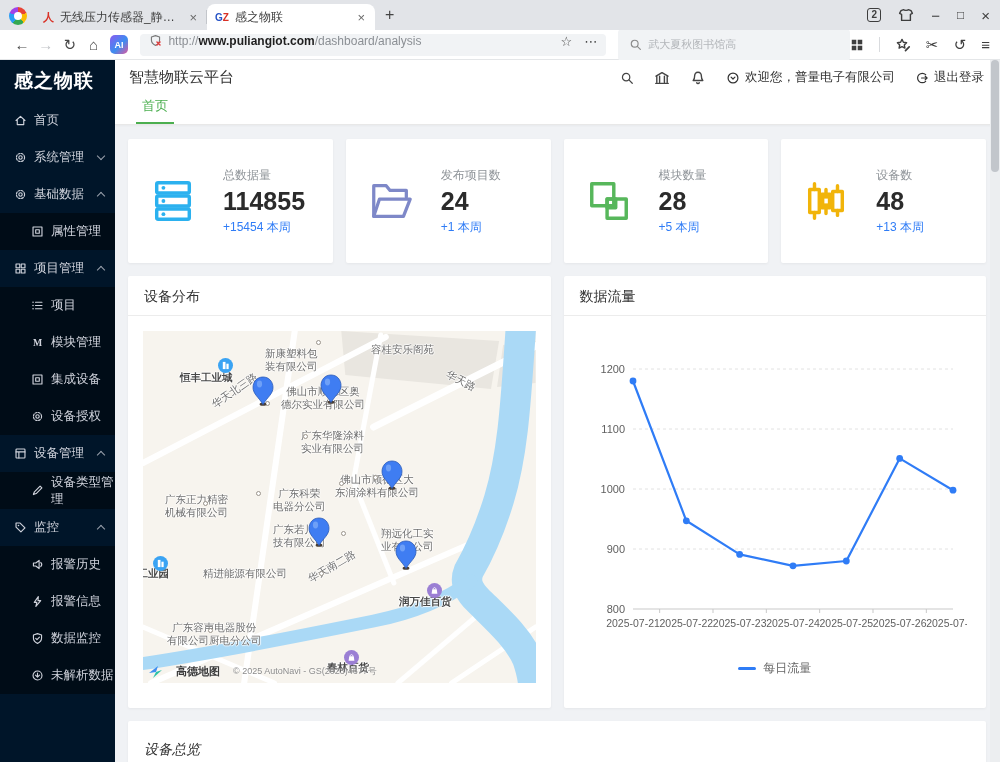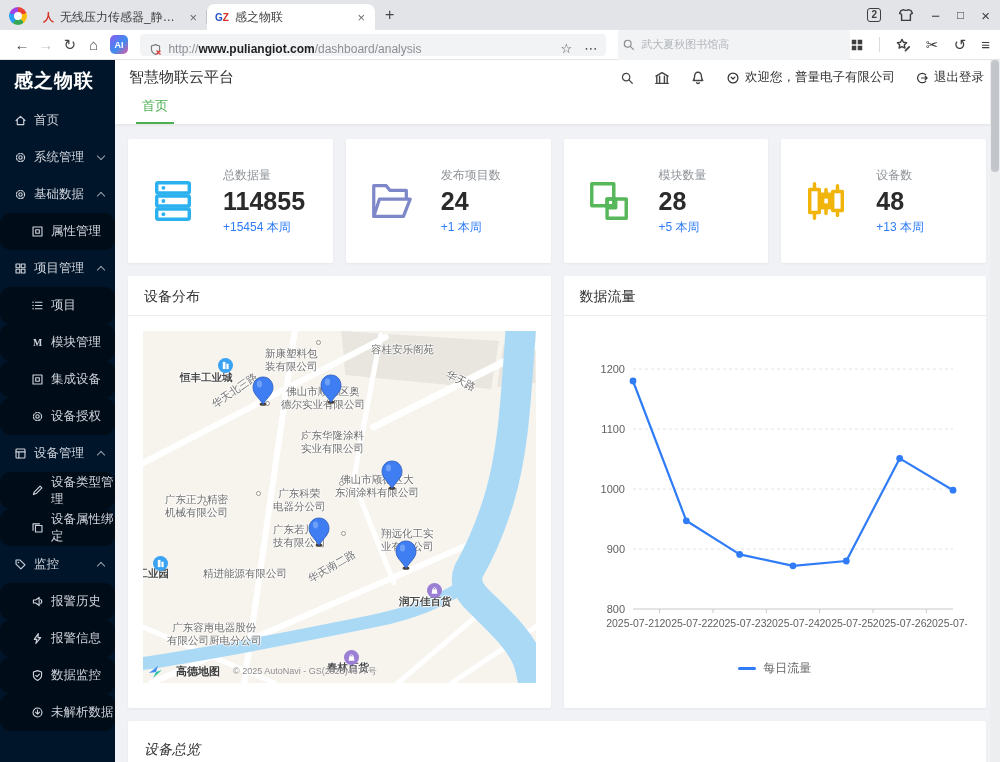--- a/index.html
+++ b/index.html
@@ -27,37 +27,37 @@
   .icon16 svg { width:16px; height:16px; display:block; }
   .icon14 svg { width:14px; height:14px; display:block; }
   .icon13 svg { width:13px; height:13px; display:block; }
 
   .toolbar { height:30px; background:#fff; border-bottom:1px solid #e4e6e8; display:flex; align-items:center; padding:0 10px; }
   .navbtn { font-size:15px; color:#474747; width:24px; text-align:center; }
   .navbtn.disabled { color:#c2c4c8; }
   .ai-badge { width:19px; height:19px; border-radius:5px; margin-left:4px;
               background:linear-gradient(135deg,#8a5cf0,#3c8df0 55%,#e0589f); color:#fff; font-size:9px; font-weight:bold;
               display:flex; align-items:center; justify-content:center; }
-  .addressbar { margin-left:12px; width:468px; height:22px; background:#f1f3f5; border-radius:4px; display:flex; align-items:flex-end; padding:0 9px; }
+  .addressbar { margin-left:12px; width:468px; height:22px; background:#f1f3f5; border-radius:4px; display:flex; align-items:flex-start; padding:0 9px; }
   .url { font-size:12px; margin-left:6px; white-space:nowrap; }
   .url .proto, .url .path { color:#8b8f94; }
   .url .domain { color:#1f1f1f; font-weight:bold; }
   .addr-right { margin-left:auto; display:flex; align-items:center; gap:12px; color:#4a4a4a; font-size:13px; }
-  .searchbar { margin-left:12px; width:233px; height:32px; background:#f1f3f5; border-radius:4px; display:flex; align-items:center; padding:0 4px; }
+  .searchbar { margin-left:12px; width:233px; height:32px; background:#f1f3f5; border-radius:4px; display:flex; align-items:center; padding:0 11px; }
   .searchbar .ph { font-size:11px; color:#b3b6ba; margin-left:6px; }
   .tool-right { margin-left:auto; display:flex; align-items:center; gap:15px; color:#3e3e3e; }
   .tdivider { width:1px; height:15px; background:#d9dbde; }
   .uglyph { font-size:15px; }
 
   
   .app { display:flex; height:702px; }
   .sidebar { width:115px; background:#001529; color:#cfd3dc; flex:none; }
   .side-logo { height:42px; display:flex; align-items:center; padding-left:14px; color:#fff; font-size:19px; font-weight:bold; letter-spacing:1px; }
   .menu-item { height:37px; display:flex; align-items:center; padding-left:14px; font-size:12.5px; position:relative; cursor:pointer; }
-  .menu-item.sub { background:#000c17; padding-left:31px;border-radius:11px; }
+  .menu-item.sub { background:#000c17; padding-left:31px; }
   .menu-item .mi { margin-right:7px; display:flex; }
   .menu-item .mi svg { width:13px; height:13px; }
   .caret { position:absolute; right:11px; width:6px; height:6px; border-right:1.3px solid #9aa2ad; border-bottom:1.3px solid #9aa2ad; }
   .caret.down { transform:rotate(45deg); top:14px; }
   .caret.up { transform:rotate(225deg); top:17px; }
 
   .main { flex:1; display:flex; flex-direction:column; background:#f0f2f5; }
   .app-header { height:35px; background:#fff; display:flex; align-items:center; padding:0 16px 0 14px; }
   .apptitle { font-size:15px; color:#333; }
   .hicons { margin-left:auto; display:flex; align-items:center; gap:20px; color:#444; }
@@ -291,29 +291,20 @@
             <span>设备管理</span>
             <span class="caret up"></span>
           </div>
           <div class="menu-item sub">
             <span class="mi">
               <svg viewBox="0 0 16 16" fill="none" stroke="currentColor" stroke-width="1.4" stroke-linecap="round" stroke-linejoin="round">
                 <path d="M3 13l1.2-3.4 7-7 2.2 2.2-7 7L3 13z"></path>
               </svg>
             </span>
             <span>设备类型管理</span>
-          </div>
-          <div class="menu-item sub">
-            <span class="mi">
-              <svg viewBox="0 0 16 16" fill="none" stroke="currentColor" stroke-width="1.4" stroke-linecap="round" stroke-linejoin="round">
-                <rect x="5.5" y="5.5" width="8" height="8"></rect>
-                <path d="M10.5 3.5h-8v8"></path>
-              </svg>
-            </span>
-            <span>设备属性绑定</span>
           </div>
           <div class="menu-item">
             <span class="mi">
               <svg viewBox="0 0 16 16" fill="none" stroke="currentColor" stroke-width="1.4" stroke-linecap="round" stroke-linejoin="round">
                 <path d="M2.5 7.5v-5h5l6 6-5 5z"></path>
                 <circle cx="5.5" cy="5.5" r="1" fill="currentColor" stroke="none"></circle>
               </svg>
             </span>
             <span>监控</span>
             <span class="caret up"></span>

